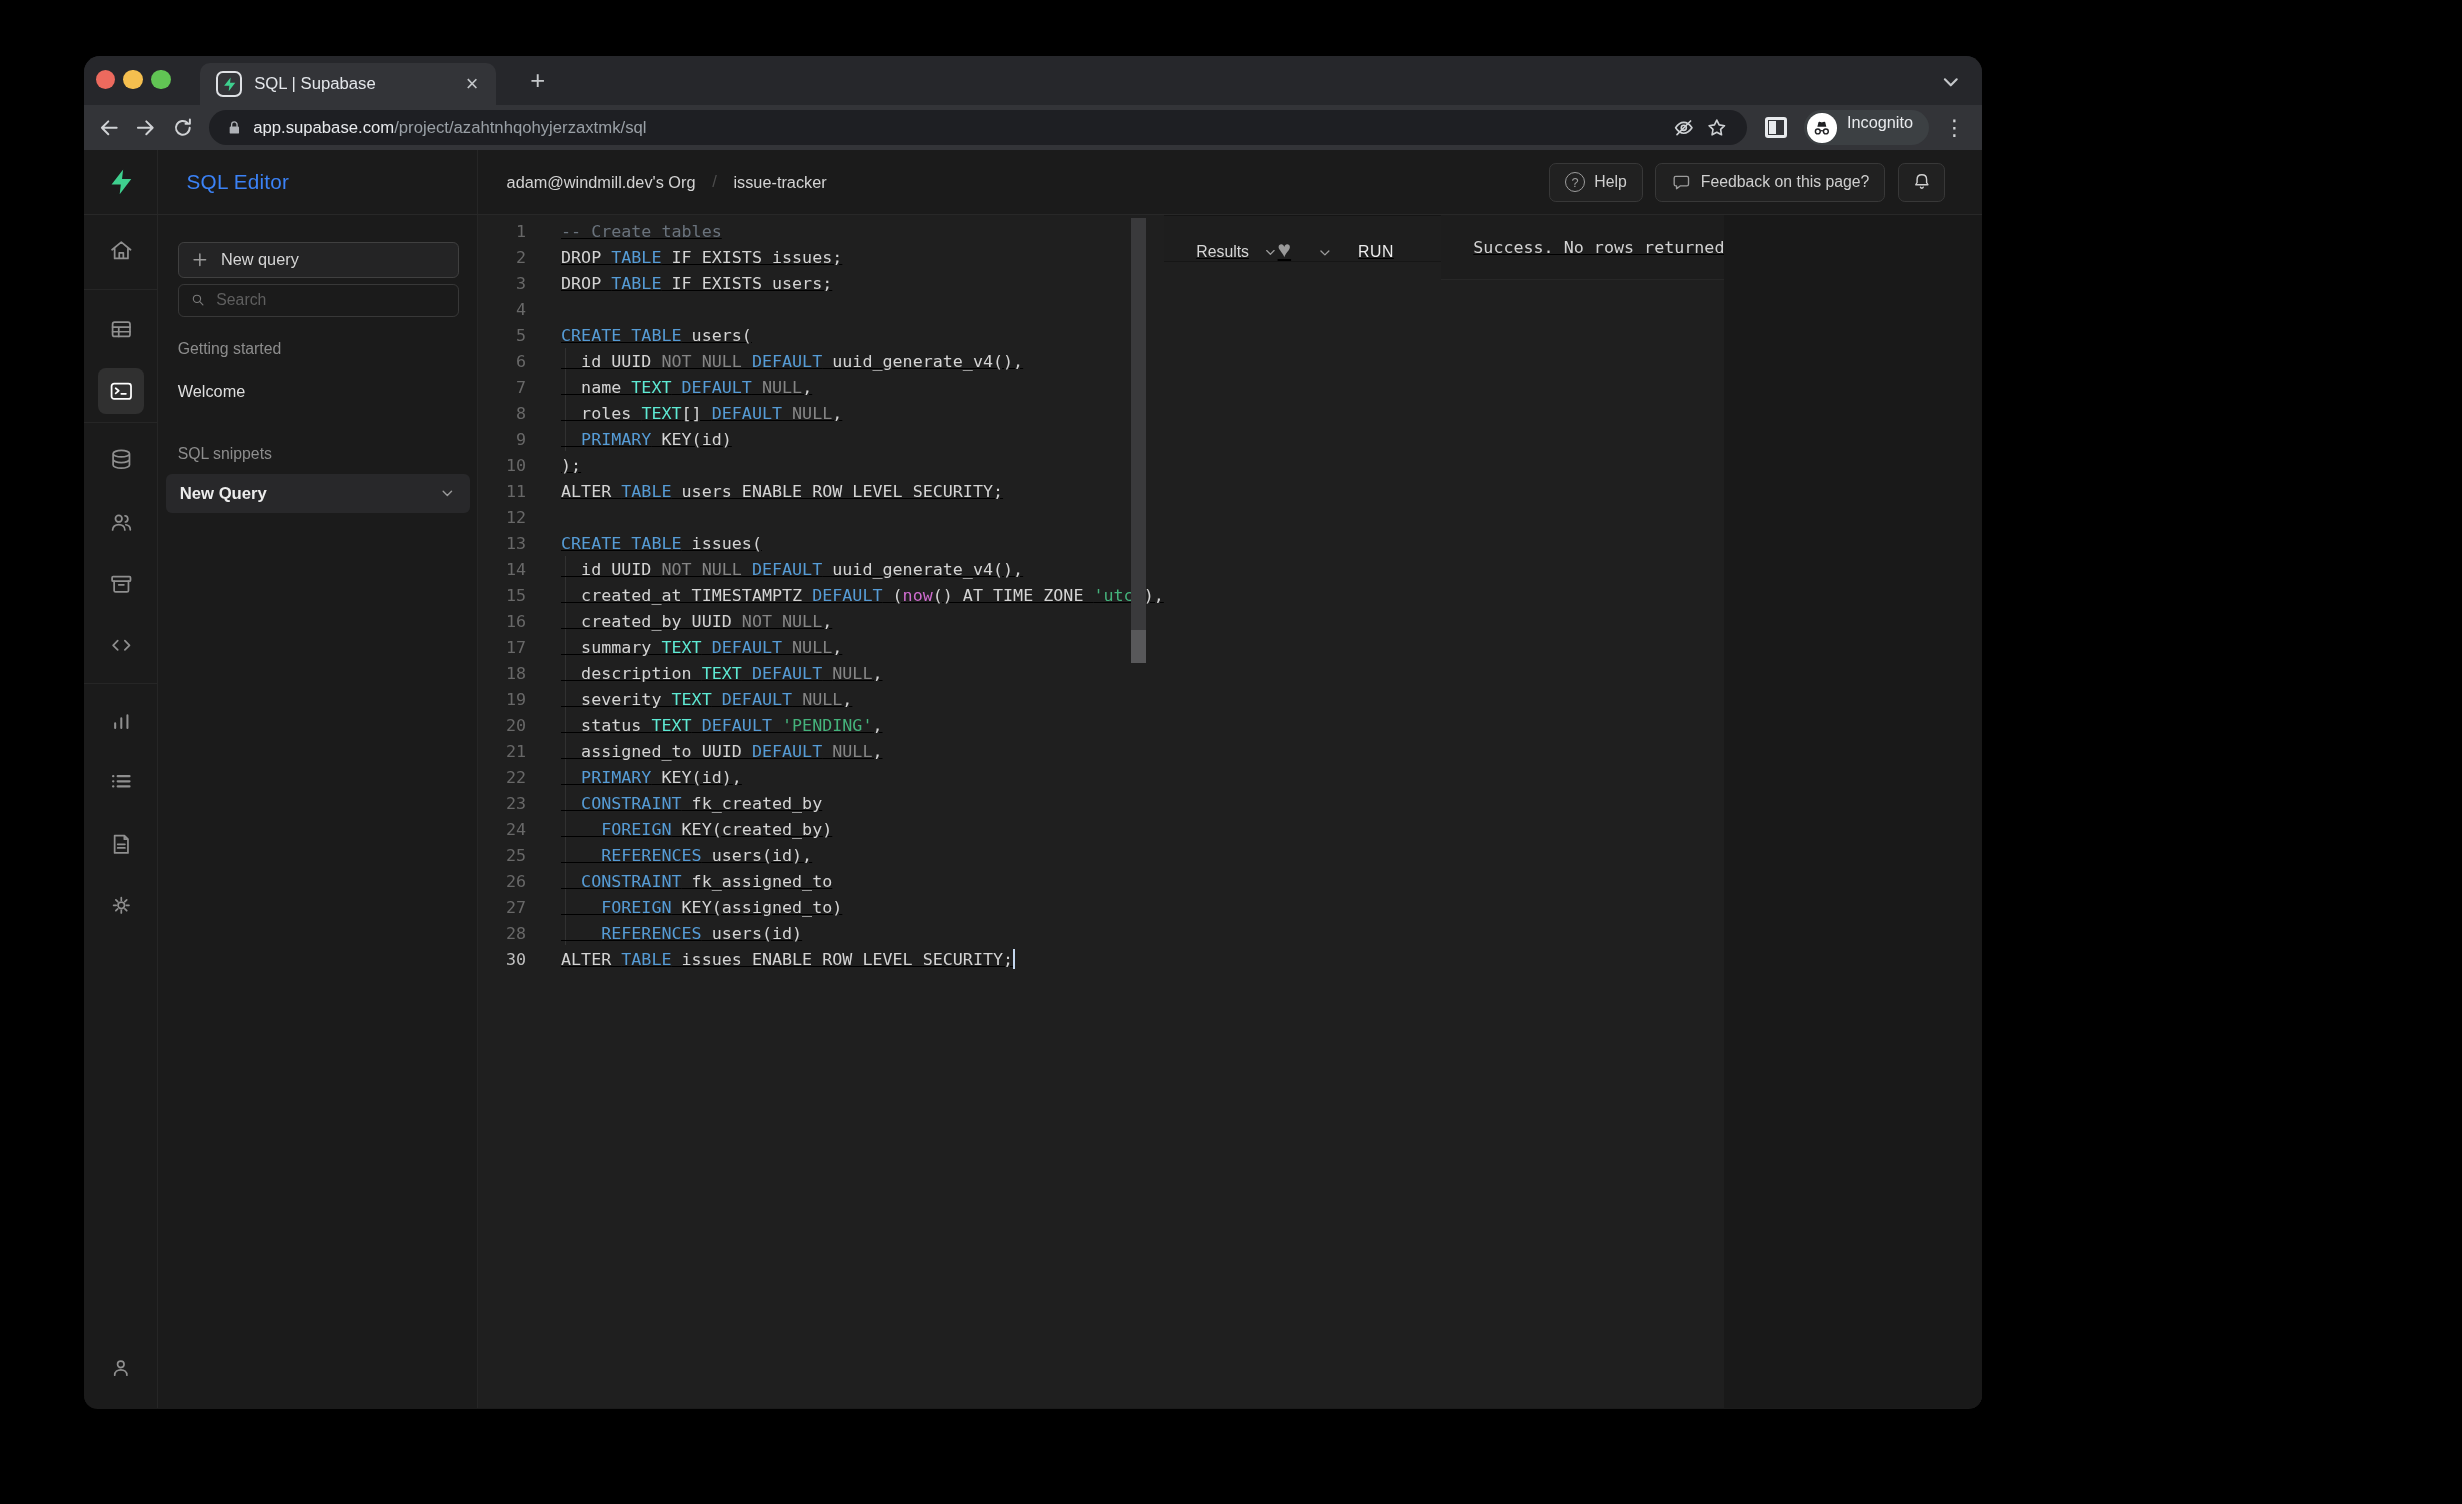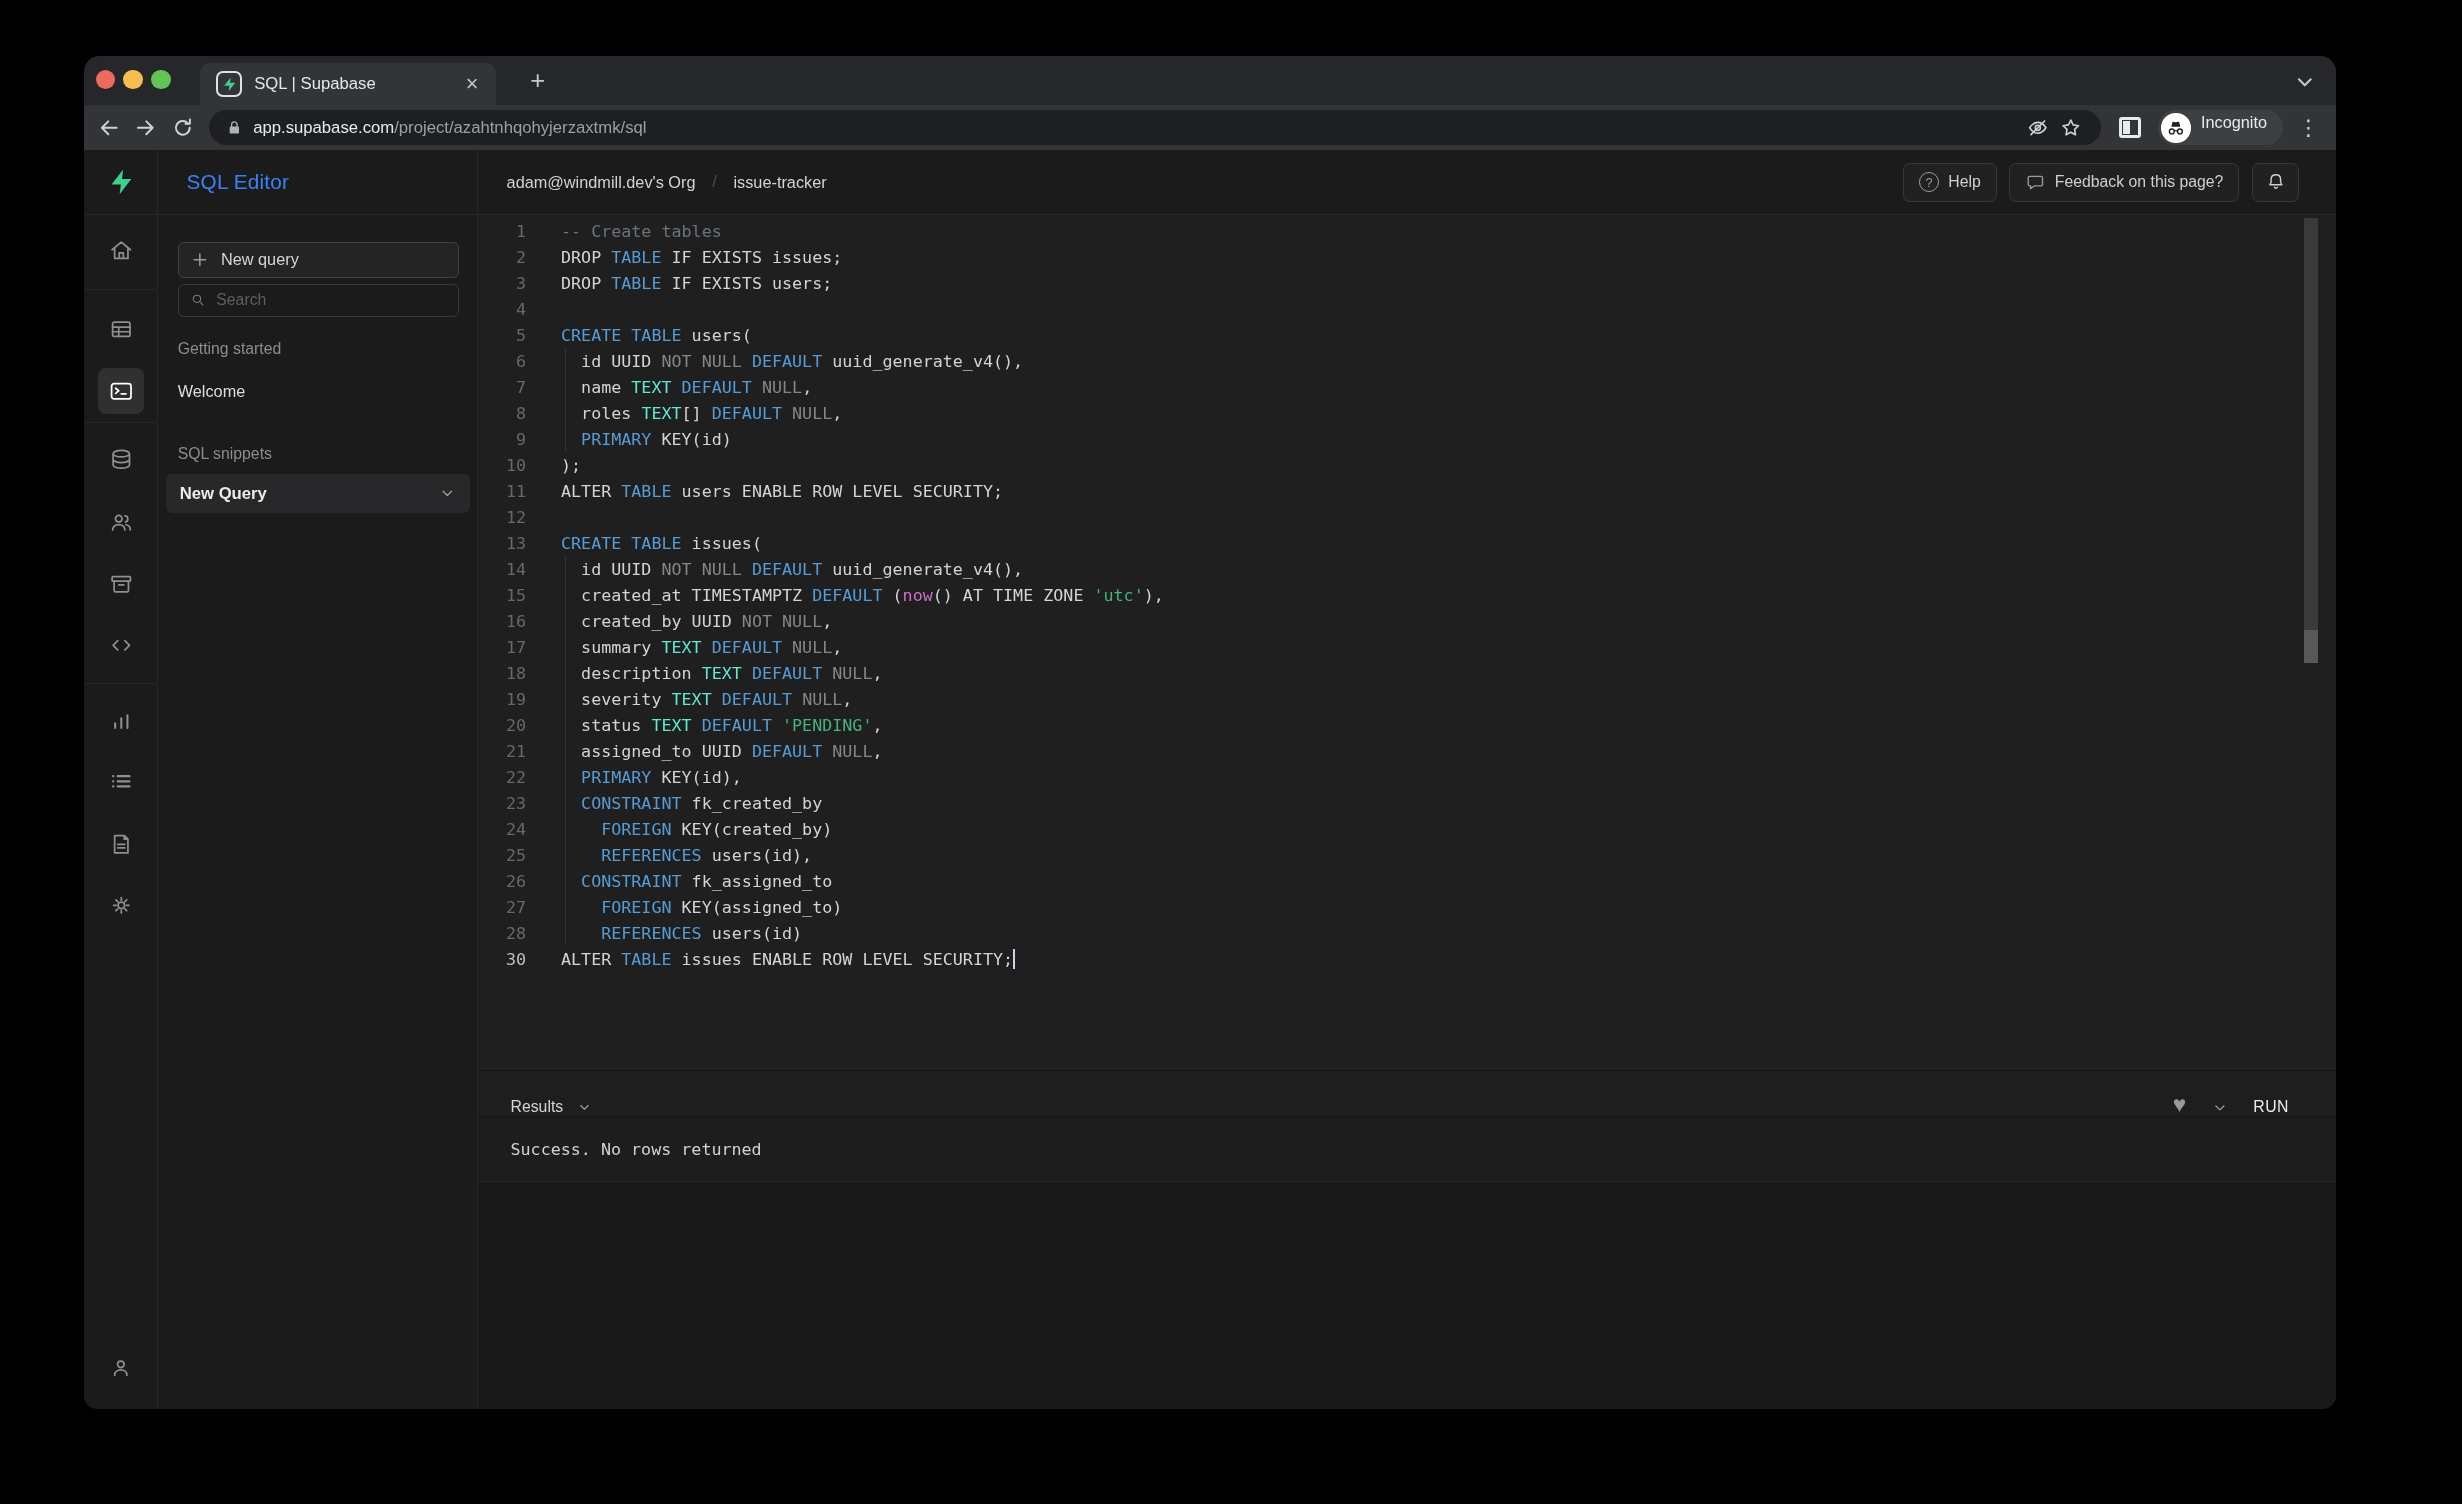--- a/index.html
+++ b/index.html
@@ -1,19 +1,19 @@
 <!DOCTYPE html>
 <html><head>
 <meta charset="utf-8">
 <style>
   * { margin:0; padding:0; box-sizing:border-box; }
   html,body { width:2463px; height:1504px; background:#000; overflow:hidden;
               font-family:"Liberation Sans", sans-serif; }
 
-  .window { position:absolute; left:84px; top:56px; width:2252px; height:1353px;
+  .window { position:absolute; left:84px; top:56px; width:1898px; height:1353px;
             background:#1b1b1b; border-radius:15.8px 15.8px 13.8px 13.8px; overflow:hidden; }
 
   
   .tabstrip { position:relative; height:49px; background:#26272b; }
   .lights { position:absolute; left:11.8px; top:13.8px; display:flex; gap:7.9px; }
   .light { width:19.7px; height:19.7px; border-radius:50%; }
   .light.red{background:#ec6a5e;} .light.yellow{background:#f5bf4f;} .light.green{background:#61c554;}
   .tab { position:absolute; left:116px; top:6.9px; width:296px; height:42px; background:#333438;
          border-radius:9.9px 9.9px 0 0; display:flex; align-items:center; padding:0 13.8px 0 15.8px; }
   .favicon { width:26.6px; height:26.6px; border:2px solid #dfe1e5; border-radius:6.9px;
@@ -79,21 +79,21 @@
   .search-box input { background:transparent; border:none; outline:none; color:#bdbdbd; font-size:15.8px;
                       width:100%; font-family:"Liberation Sans",sans-serif; }
   .search-box input::placeholder { color:#5f5f5f; }
   .sec-label { position:absolute; left:19.7px; font-size:15.8px; color:#8d8d8d; }
   .sec-item { position:absolute; left:19.7px; font-size:16.3px; color:#dedede; }
   .snippet-row { position:absolute; left:7.9px; top:259px; width:304px; height:39px; background:#28282a;
                  border-radius:5.9px; display:flex; align-items:center; padding:0 13.8px; }
   .snippet-label { font-size:16.7px; font-weight:bold; color:#ececec; flex:1; }
 
   
-  .editor-col { flex:1; display:flex; flex-direction:column; background:#1f1f1f; min-width:0; }
+  .editor-col { flex:1; display:flex; flex-direction:row; background:#1f1f1f; min-width:0;text-decoration:underline; }
   .code-area { height:855px; position:relative; overflow:hidden;
                font-family:"DejaVu Sans Mono", monospace; font-size:16.7px; }
   .code-lines { padding-top:3px; position:relative; z-index:2; }
   .line { height:26px; line-height:26px; white-space:pre; }
   .ln { display:inline-block; width:48px; text-align:right; color:#686868; }
   .ln.active { color:#bfbfbf; }
   .lc { margin-left:35px; white-space:pre; }
   .tk-pl{color:#d4d4d4;} .tk-kw{color:#569cd6;} .tk-typ{color:#5eead4;}
   .tk-fn{color:#cf6ccf;} .tk-str{color:#45b37c;} .tk-nul{color:#858585;} .tk-com{color:#6a737d;}
   .cursor { display:inline-block; width:2px; height:19.7px; background:#c3d6ee; vertical-align:-3.9px; }

